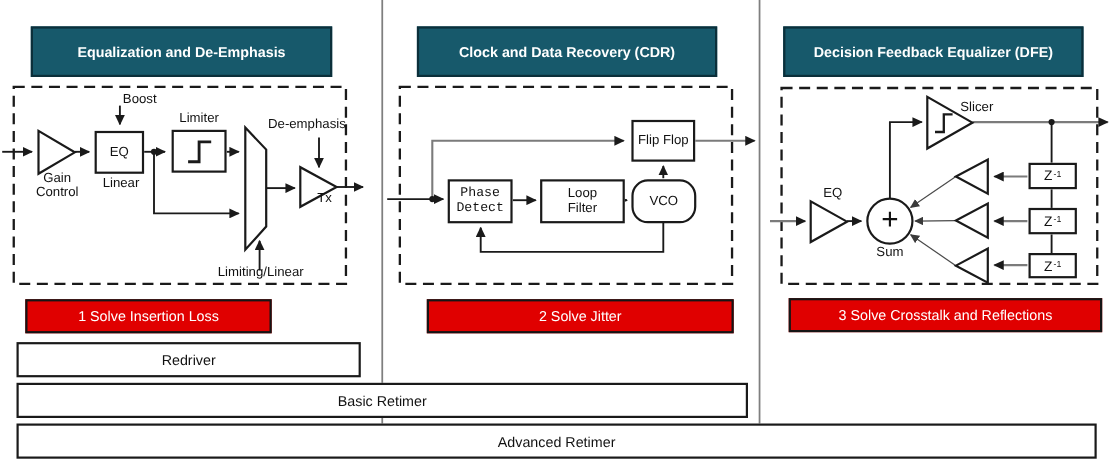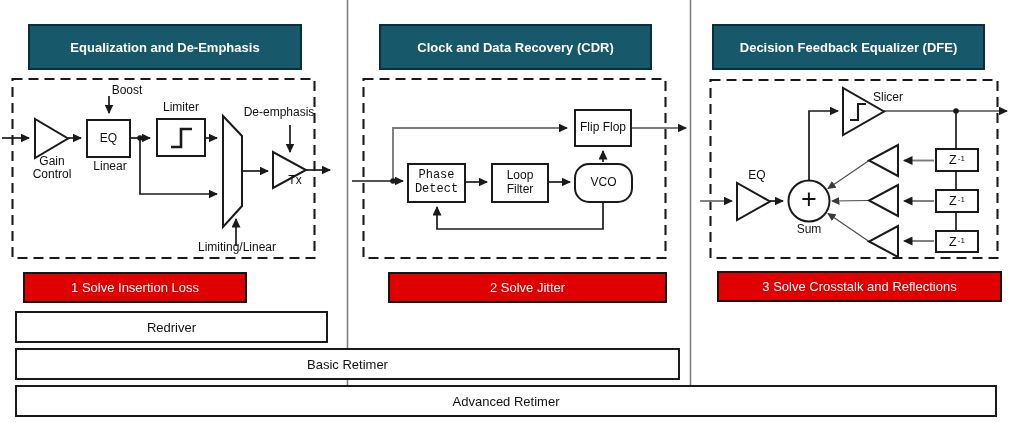--- a/index.html
+++ b/index.html
@@ -136,21 +136,21 @@
   <div class="lbl" style="left:110px;top:160px;">Linear</div>
   <div class="lbl" style="left:181px;top:101px;">Limiter</div>
   <div class="lbl" style="left:279px;top:106px;">De-emphasis</div>
   <div class="lbl" style="left:295px;top:174px;">Tx</div>
   <div class="lbl" style="left:237px;top:241px;">Limiting/Linear</div>
 
   <div class="abs blockbox" style="left:407px;top:163px;width:59px;height:40px;font-family:Liberation Mono, monospace;">
     <span>Phase
 Detect</span>
   </div>
-  <div class="abs blockbox" style="left:491px;top:163px;width:58px;height:40px;">
+  <div class="abs blockbox" style="left:491px;top:163px;width:77px;height:40px;">
     <span>Loop
 Filter</span>
   </div>
   <div class="abs blockbox" style="left:574px;top:163px;width:59px;height:40px;border-radius:15px;">
     <span>VCO</span>
   </div>
   <div class="abs blockbox" style="left:574px;top:109px;width:58px;height:38px;">
     <span>Flip Flop</span>
   </div>
 

